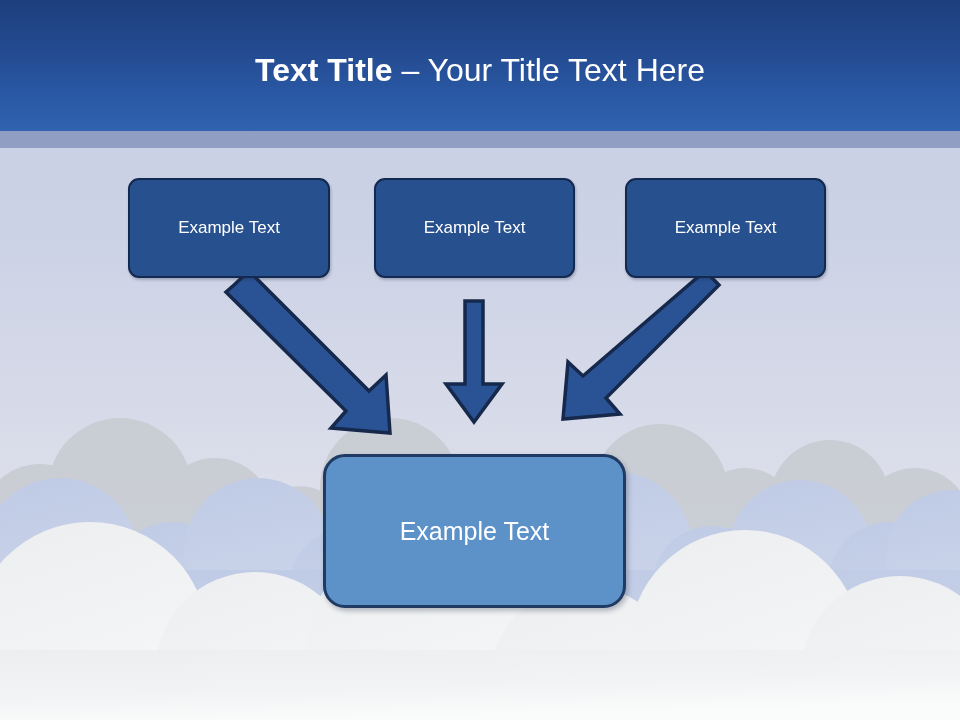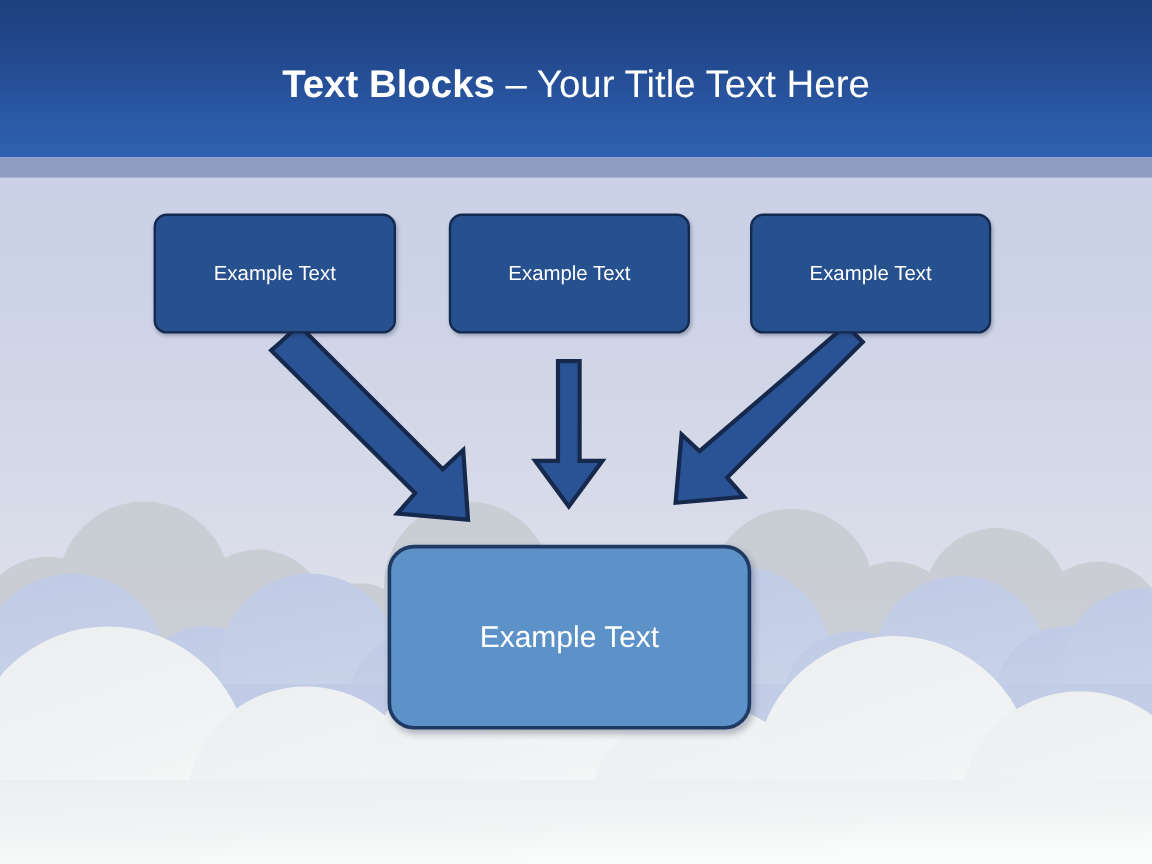--- a/index.html
+++ b/index.html
@@ -149,21 +149,21 @@
       <circle cx="420" cy="648" r="112"></circle>
       <circle cx="585" cy="682" r="96"></circle>
       <circle cx="745" cy="646" r="116"></circle>
       <circle cx="900" cy="676" r="100"></circle>
       <rect x="0" y="650" width="960" height="70"></rect>
     </g>
   </svg>
 
   <div id="title-band"></div>
   <div id="title-underbar"></div>
-  <div id="title-text"><span class="t-bold">Text Blocks</span><span class="t-light"> – Your Title Text Here</span></div>
+  <div id="title-text"><span class="t-bold">Text Title</span><span class="t-light"> – Your Title Text Here</span></div>
 
   <svg id="arrows-layer" viewBox="0 0 960 720">
     <g>
       <polygon points="234,285 249,271 369,391 386,375 390,433 331,428 346,411 226,292" fill="#2a5395" stroke="#16294c" stroke-width="3.5" stroke-linejoin="miter"></polygon>
     </g>
     <g>
       <polygon points="465,301 483,301 483,384 502,384 474,422 446,384 465,384" fill="#2a5395" stroke="#16294c" stroke-width="3.5" stroke-linejoin="miter"></polygon>
     </g>
     <g>
       <polygon points="705,271 719,285 606,398 620,414 563,419 568,362 583,376" fill="#2a5395" stroke="#16294c" stroke-width="3.5" stroke-linejoin="miter"></polygon>

